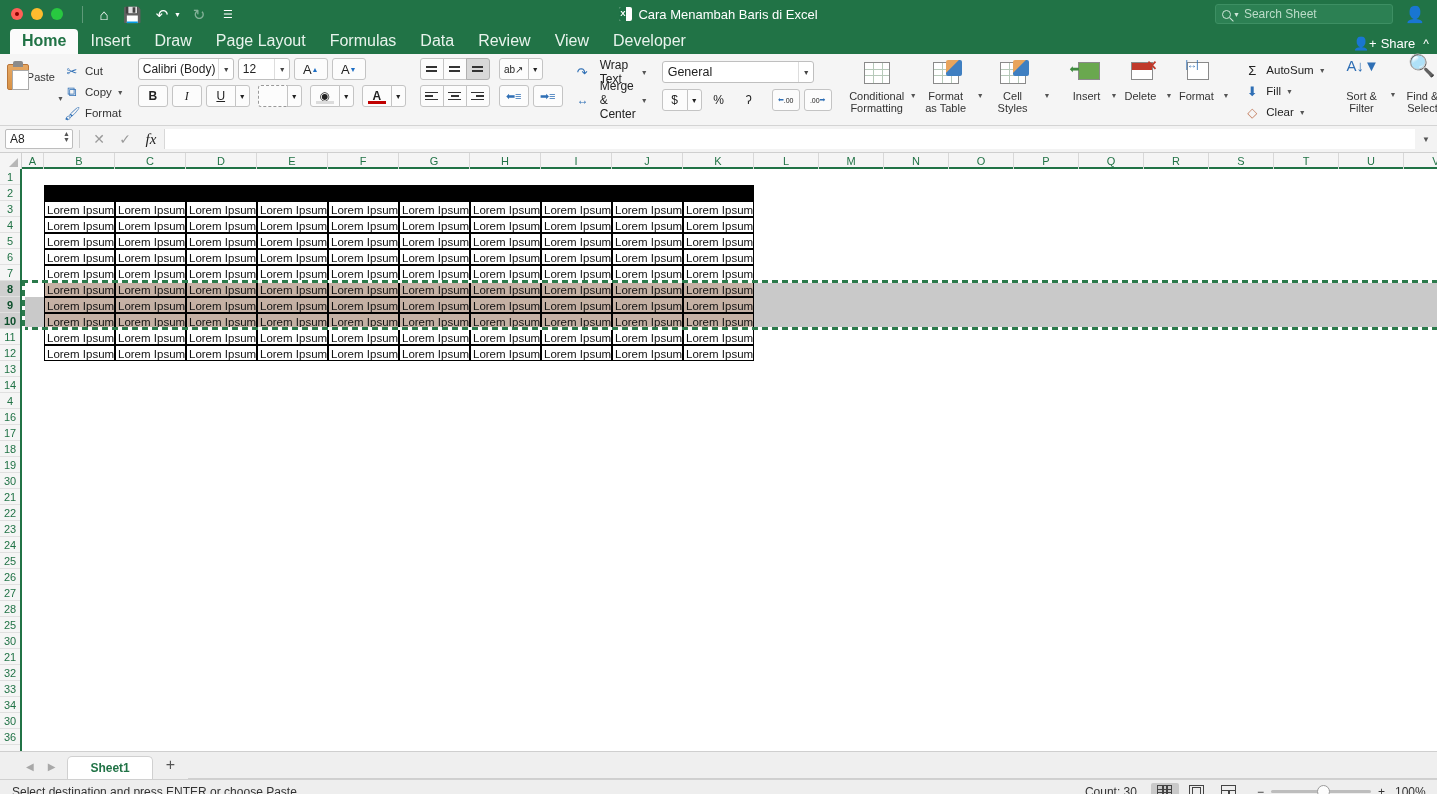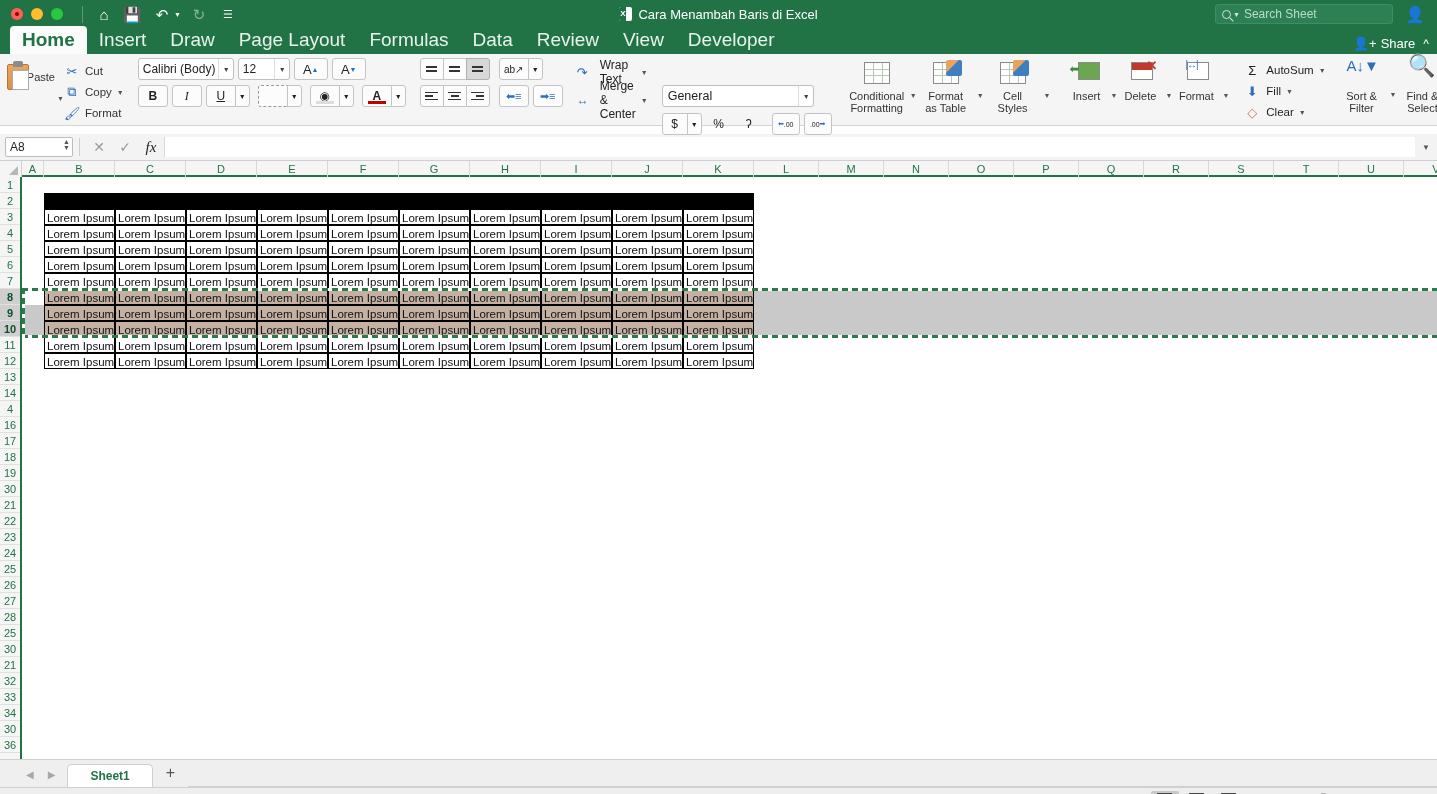--- a/index.html
+++ b/index.html
@@ -72,21 +72,21 @@
   .search-caret { color:#cfe6d9; font-size:7px; margin:0 4px 0 2px; }
   .search-ph { color:#bcdcc9; font-size:12px; }
   .acct-icon { position:absolute; right:12px; top:5px; color:#fff; font-size:16px; }
 
   
   .tabs {
     height:26px; background:#217346; display:flex; align-items:flex-end;
     padding-left:10px; position:relative;
   }
   .tab {
-    font-size:19px; color:#e8f3ec; padding:4px 12px 5px; line-height:1;
+    font-size:16px; color:#e8f3ec; padding:4px 12px 5px; line-height:1;
     white-space:nowrap;
   }
   .tab.active {
     background:#fbfbfb; color:#217346; font-weight:bold;
     border-radius:4px 4px 0 0;
   }
   .share-wrap {
     position:absolute; right:8px; bottom:3px; display:flex; align-items:center; gap:8px;
   }
   .share-btn { color:#fff; font-size:13px; display:flex; align-items:center; gap:4px; }
@@ -207,21 +207,21 @@
   .xmark { position:absolute; right:-2px; top:0px; color:#c0392b; font-size:13px; font-weight:bold;}
   .hdoublearrow { position:absolute; left:4px; top:-1px; color:#2f6fb5; font-size:10px; letter-spacing:-1px;}
 
   .edit-col { display:flex; flex-direction:column; gap:3px; padding-top:3px;}
   .edit-item { display:flex; align-items:center; gap:5px; font-size:11.5px; color:#222; height:18px;}
   .edit-item .gl { width:18px; text-align:center; font-size:13px;}
 
   
   .formula-bar {
     height:27px; background:#f3f3f3; border-bottom:1px solid #cfcfcf;
-    display:flex; align-items:center;margin-top:8px;
+    display:flex; align-items:center;
   }
   .namebox {
     width:68px; height:20px; margin-left:5px; background:#fff; border:1px solid #bdbdbd;
     border-radius:2px; font-size:12px; color:#222; display:flex; align-items:center; padding:0 4px;
     position:relative;
   }
   .namebox .spin { position:absolute; right:2px; top:1px; display:flex; flex-direction:column; line-height:6px; font-size:7px; color:#555;}
   .fb-sep { width:1px; height:18px; background:#cfcfcf; margin:0 6px; }
   .fb-btn { width:26px; text-align:center; font-size:14px; color:#9a9a9a; }
   .fb-btn.fx { color:#222; font-style:italic; font-family:"Liberation Serif", serif; font-size:15px;}
@@ -521,21 +521,21 @@
       <div class="wrap-item">
         <span class="mini-ico" style="color:#2f6fb5;font-size:12px;">↔</span>
         <span>Merge &amp; Center</span>
         <span class="mini-caret">▼</span>
       </div>
     </div>
   </div>
   <div class="rsep"></div>
 
   <div class="rgroup">
-    <div style="padding-top:3px;margin-top:24px;">
+    <div style="padding-top:3px;">
       <div class="numfmt-box">
         <span>General</span>
         <span class="inbox-caret">▼</span>
       </div>
       <div class="num-row2">
         <div class="btn-group">
           <div class="sq" style="width:26px;">
             <span>$</span>
             </div>
           <div class="sq" style="width:15px;font-size:7px;">▼</div>

